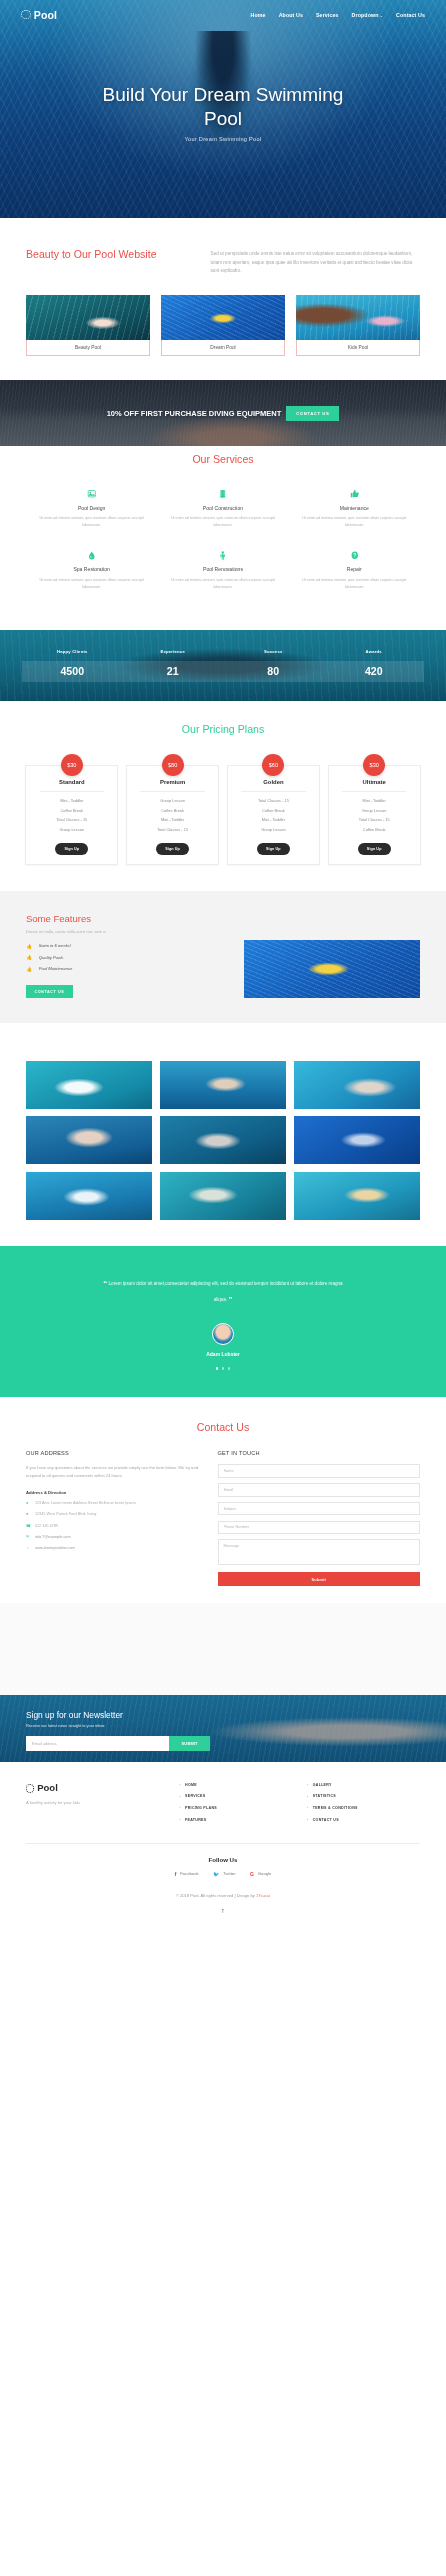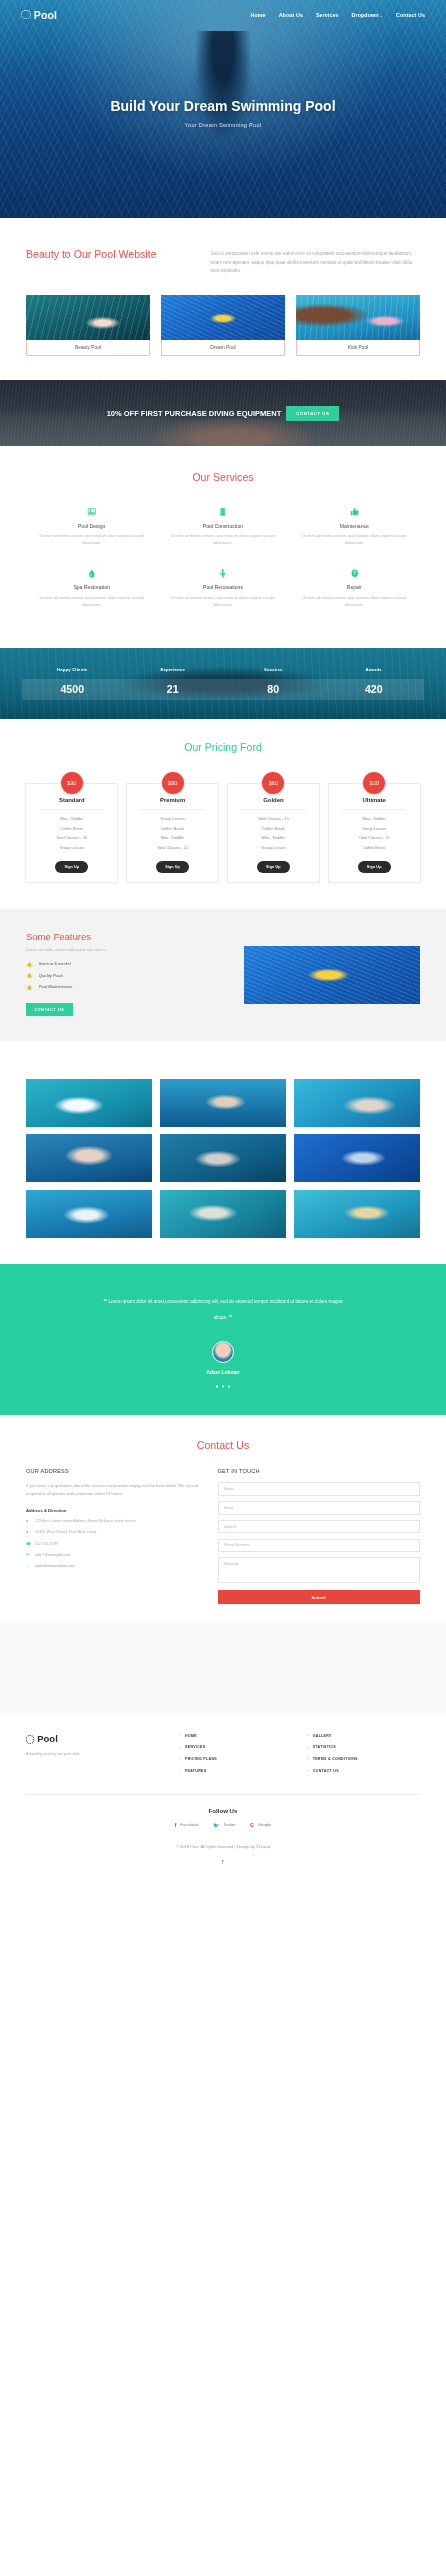--- a/index.html
+++ b/index.html
@@ -51,21 +51,21 @@
   .nav-links a{
     color:#fff;text-decoration:none;font-size:5.3px;font-weight:600;letter-spacing:0.1px;
   }
   .caret{ font-size:3.9px;margin-left:1.1px; }
   .hero-inner{
     position:relative;z-index:5;height:100%;
     display:flex;flex-direction:column;align-items:center;justify-content:center;
     padding-top:7.8px;
   }
   .hero-title{
-    color:#fff;font-size:14px;line-height:1.22;font-weight:700;
+    color:#fff;font-size:19px;line-height:1.22;font-weight:400;
     text-align:center;max-width:268px;text-shadow:0 1.1px 4.5px rgba(0,0,0,.35);
   }
   .hero-sub{
     color:rgba(255,255,255,.82);font-size:5.6px;margin-top:6.7px;letter-spacing:0.3px;
   }
   .sec-title{
     text-align:center;color:#e8524a;font-size:10.6px;font-weight:400;margin-bottom:4.5px;
   }
   .sec-title.green{ color:#2ecf9b; }
   .sec-title.red{ color:#e8524a; }
@@ -125,21 +125,21 @@
     color:#fff;font-size:7.5px;font-weight:700;text-align:center;line-height:1.5;
     max-width:234px;text-shadow:0 1.1px 3.3px rgba(0,0,0,.4);
   }
   .btn-teal{
     background:#2ecf9b;color:#fff;border:none;
     font-size:4.2px;font-weight:700;letter-spacing:0.6px;
     padding:5px 10px;cursor:pointer;font-family:inherit;
   }
 
   
-  .services{ padding:25px 26px 26px;background:#fff; }
+  .services{ padding:7px 26px 26px;background:#fff; }
   .svc-grid{ display:flex;flex-wrap:wrap;margin-top:14.5px; }
   .svc{ width:33.33%;text-align:center;padding:9px 12.3px 12.3px; }
   .svc-ico{ color:#2ecf9b;font-size:10px;line-height:1;margin-bottom:5.6px;display:block; }
   .svc-ico svg{ display:inline-block;vertical-align:middle; }
   .svc-name{ font-size:5.1px;color:#4a4a4a;margin-bottom:4.5px; }
   .svc-txt{ font-size:3.7px;color:#b3b3b3;line-height:1.95; }
 
   
   .counters{
     position:relative;height:71px;overflow:hidden;
@@ -180,21 +180,21 @@
   .pname{ font-size:5.9px;font-weight:700;color:#2b2b2b;margin-bottom:5.6px; }
   .phr{ height:0.6px;background:#ededed;margin:0 7.8px 6.7px; }
   .pfeat{ font-size:3.9px;color:#8d8d8d;margin:3.3px 0;line-height:1.6; }
   .btn-dark{
     margin-top:7.3px;background:#2b2b2b;color:#fff;border:none;border-radius:11px;
     font-size:3.7px;font-weight:700;padding:3.9px 9px;cursor:pointer;font-family:inherit;
     letter-spacing:0.1px;
   }
 
   
-  .features{ background:#f3f3f3;padding:22px 26px 24.6px;display:flex;gap:27px;align-items:center; }
+  .features{ background:#f3f3f3;padding:22px 26px 24.6px;display:flex;gap:27px;align-items:flex-end; }
   .feat-left{ width:52%; }
   .feat-h{ color:#e8524a;font-size:9.5px;font-weight:400;margin-bottom:4.5px; }
   .feat-sub{ color:#b0b0b0;font-size:4.1px;margin-bottom:9px; }
   .feat-li{ display:flex;align-items:center;gap:6.7px;margin-bottom:5.6px; }
   .feat-ico{ color:#555;font-size:5px;width:6.1px; }
   .feat-txt{ font-style:italic;font-size:4.2px;color:#555; }
   .feat-right{ width:48%;height:58px;margin-top:2.2px;
     background:
       radial-gradient(ellipse at 48% 50%, rgba(255,215,60,.95) 0 9%, rgba(255,215,60,0) 16%),
       repeating-linear-gradient(22deg, rgba(255,255,255,.12) 0 1.1px, rgba(255,255,255,0) 1.1px 3.9px),
@@ -458,21 +458,21 @@
         <div class="cnt-box"><span class="cnt-num">80</span></div>
       </div>
       <div class="cnt">
         <div class="cnt-label">Awards</div>
         <div class="cnt-box"><span class="cnt-num">420</span></div>
       </div>
     </div>
   </section>
 
   <section class="pricing">
-    <h2 class="sec-title green">Our Pricing Ford</h2>
+    <h2 class="sec-title green">Our Pricing Plans</h2>
     <div class="price-row">
 
       <div class="pcol">
         <div class="badge">$30</div>
         <div class="pbody">
           <div class="pname">Standard</div>
           <div class="phr"></div>
           <div class="pfeat">Mini - Toddler</div>
           <div class="pfeat">Coffee Break</div>
           <div class="pfeat">Total Classes - 15</div>
@@ -613,20 +613,30 @@
         <input class="fld" placeholder="Phone Number" style="">
         <textarea class="fld" placeholder="Message" style=""></textarea>
         <button class="btn-submit">Submit</button>
       </div>
 
     </div>
   </section>
 
   <div class="mapstrip"></div>
 
+  <section class="news">
+    <div class="news-inner">
+      <div class="news-h">Sign up for our Newsletter</div>
+      <div class="news-p">Receive our latest news straight to your inbox</div>
+      <div class="news-form">
+        <input class="news-input" placeholder="Email address" style="">
+        <button class="news-btn">SUBMIT</button>
+      </div>
+    </div>
+  </section>
 
   <footer class="footer">
     <div class="f-cols">
 
       <div class="f-brand">
         <span class="f-mark"></span><span class="f-logo">Pool</span>
         <div class="f-tag">A healthy activity for your kids</div>
       </div>
 
       <div class="f-col">

